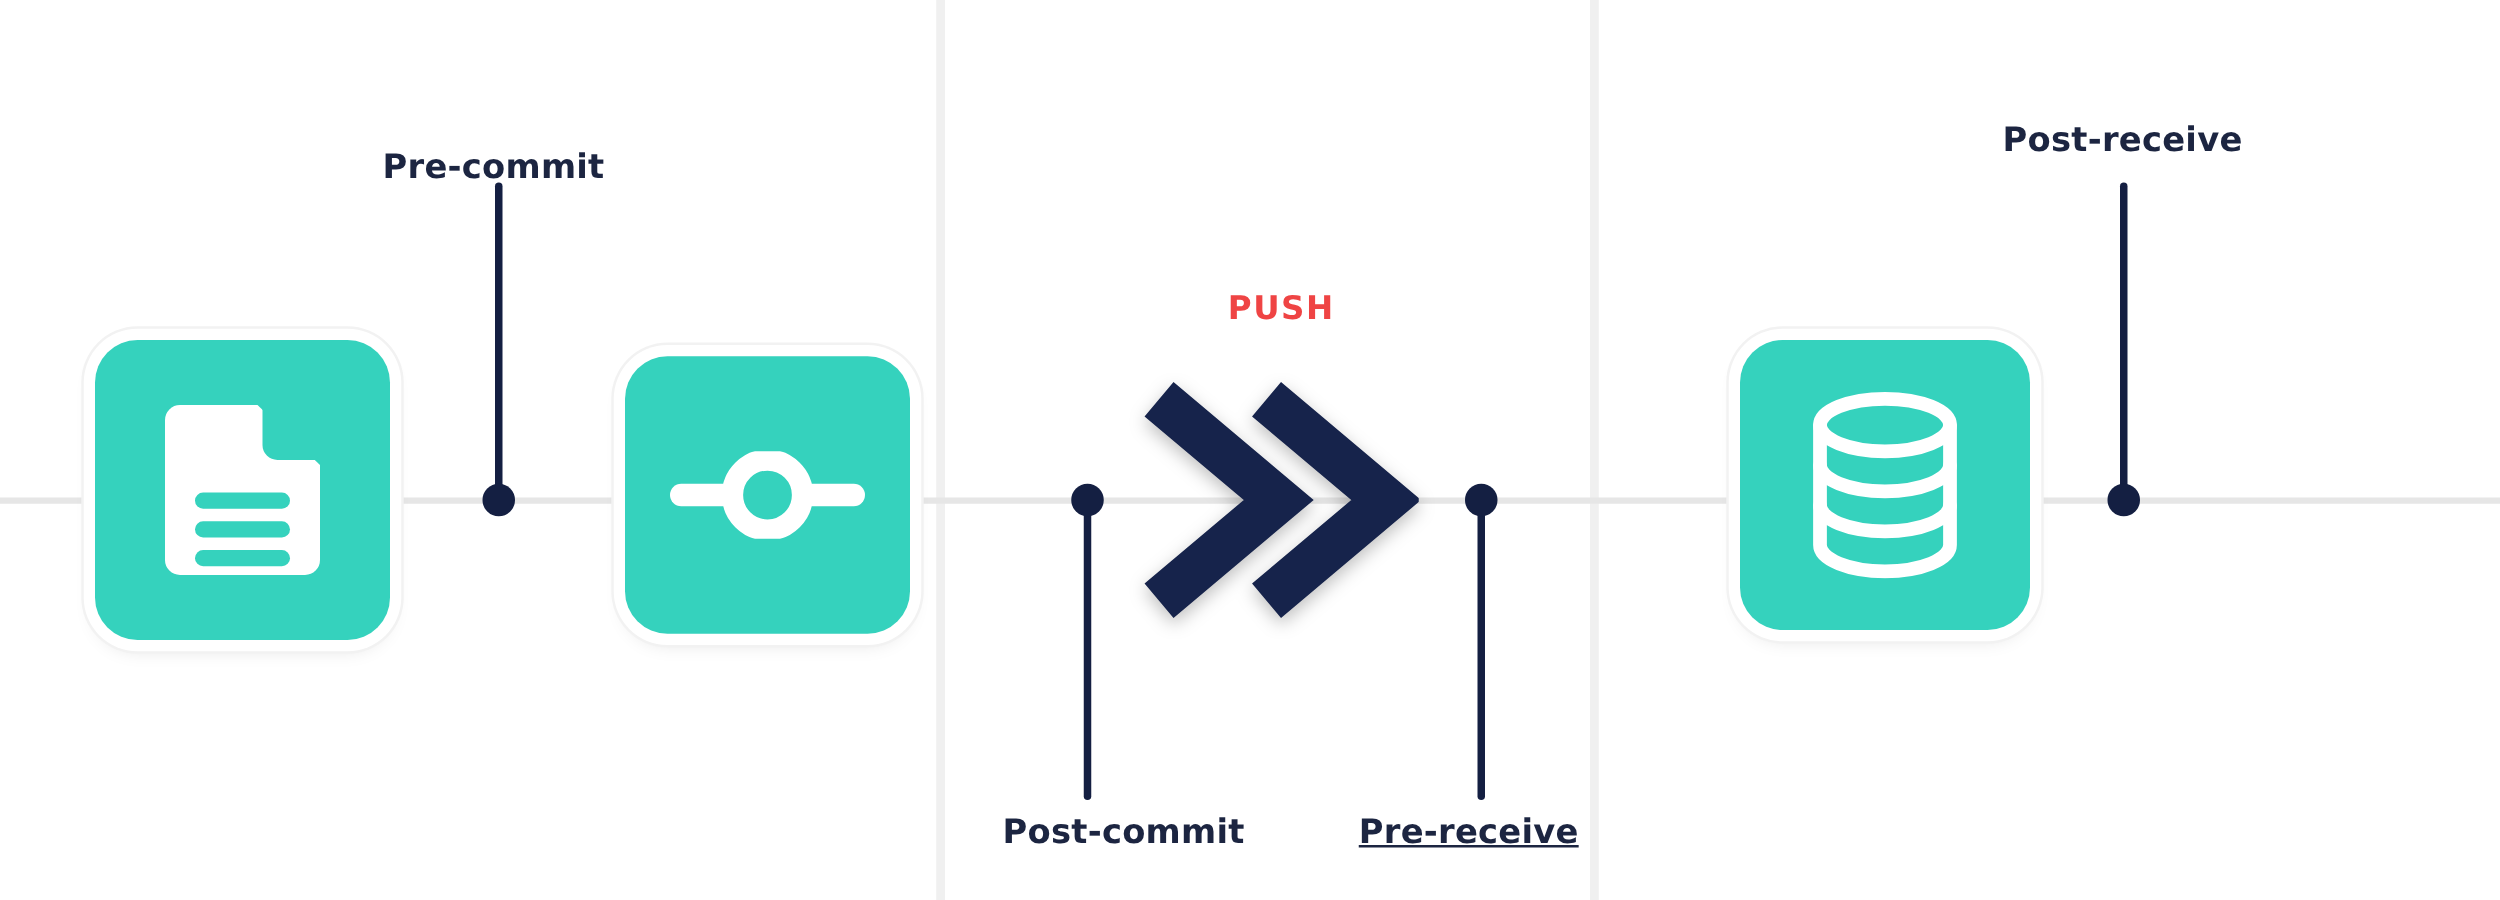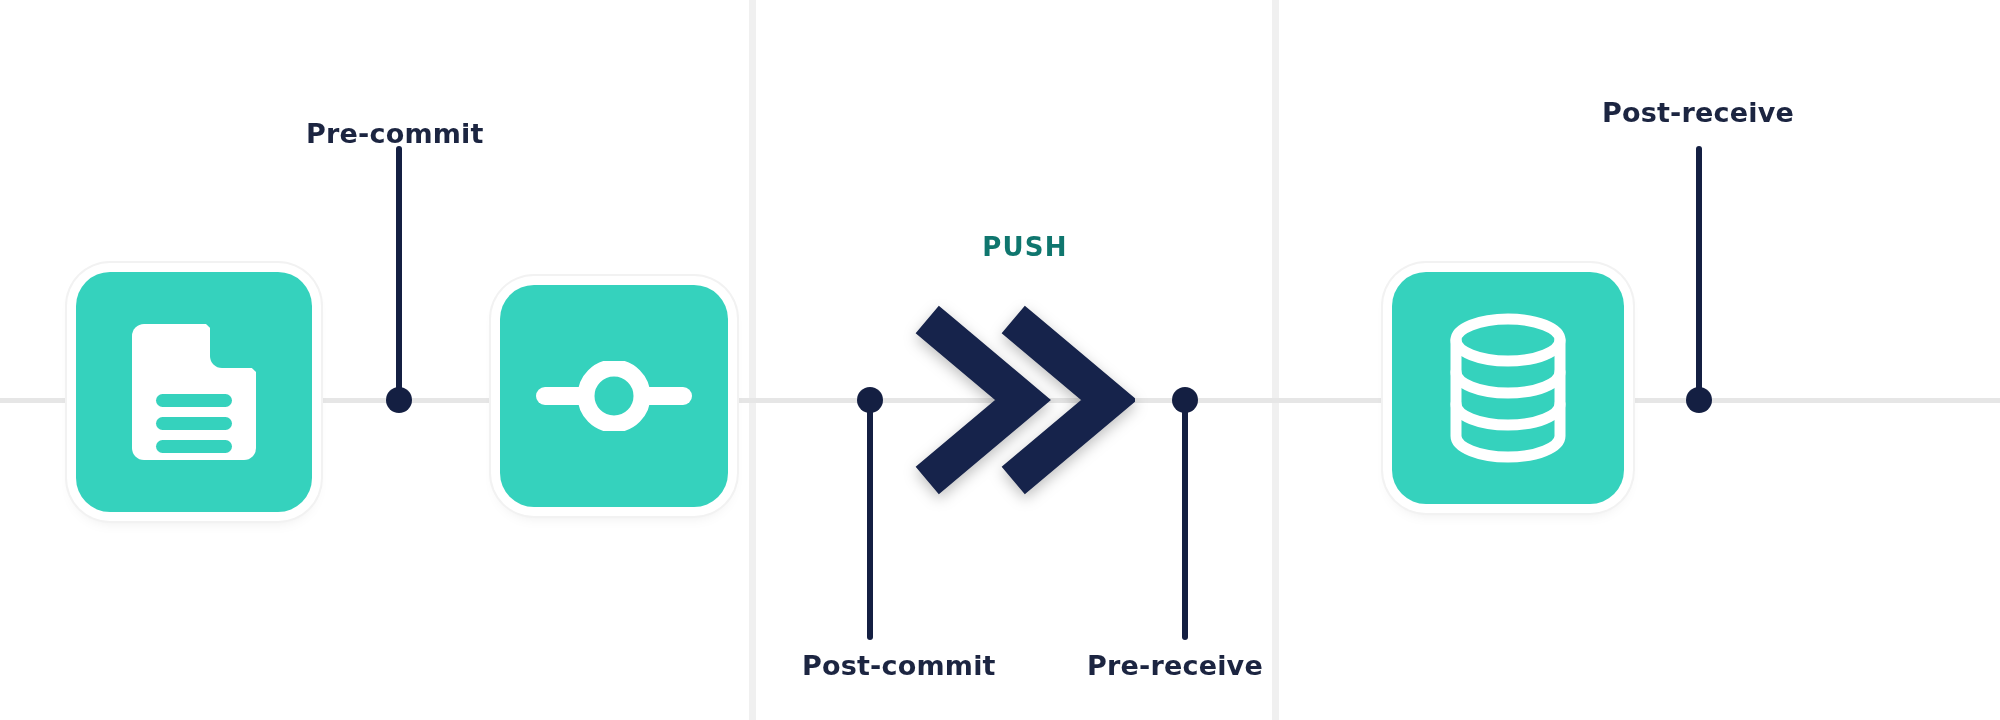--- a/index.html
+++ b/index.html
@@ -72,21 +72,21 @@
   }
   #push-label {
     position: absolute;
     left: 915px;
     top: 232px;
     width: 220px;
     text-align: center;
     font-size: 26px;
     font-weight: bold;
     letter-spacing: 1.2px;
-    color: #0f766e;
+    color: #ef4444;
   }
 
   
   .hook { position: absolute; }
   .hook-stem {
     position: absolute;
     width: 6px;
     background: #141f42;
     border-radius: 3px;
   }
@@ -112,21 +112,21 @@
   #hook-pre-commit .hook-label{ left: 306px; top: 97px; margin-top: 21px; }
 
   
   #hook-post-commit .hook-dot  { left: 857px; top: 387px; }
   #hook-post-commit .hook-stem { left: 867px; top: 400px; height: 240px; }
   #hook-post-commit .hook-label{ left: 802px; top: 650px; }
 
   
   #hook-pre-receive .hook-dot  { left: 1172px; top: 387px; }
   #hook-pre-receive .hook-stem { left: 1182px; top: 400px; height: 240px; }
-  #hook-pre-receive .hook-label{ left: 1087px; top: 650px; }
+  #hook-pre-receive .hook-label{ left: 1087px; top: 650px; text-decoration: underline; }
 
   
   #hook-post-receive .hook-dot  { left: 1686px; top: 387px; }
   #hook-post-receive .hook-stem { left: 1696px; top: 146px; height: 250px; }
   #hook-post-receive .hook-label{ left: 1602px; top: 97px; }
 </style>
 </head>
 <body>
 
 <div id="stage">

